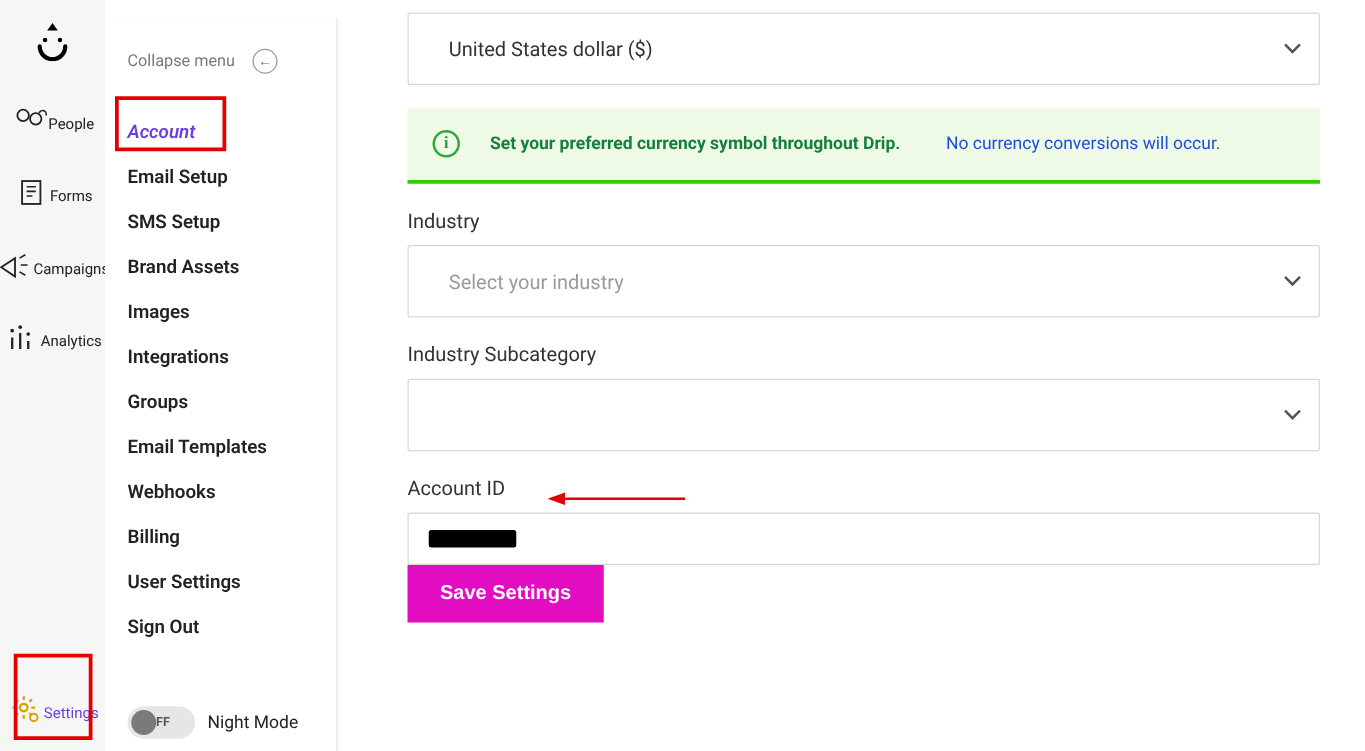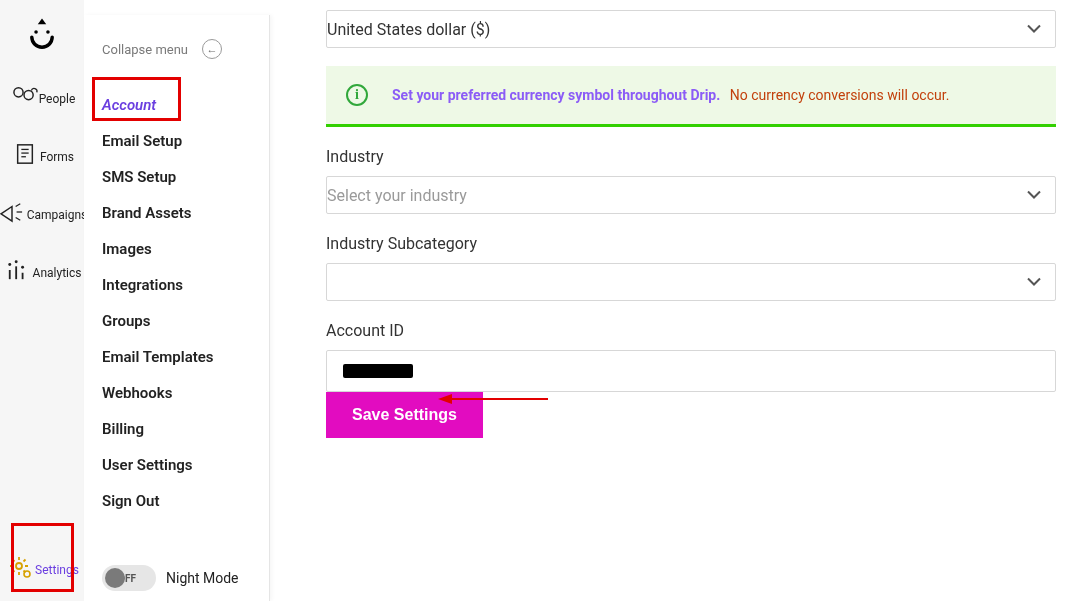--- a/index.html
+++ b/index.html
@@ -140,23 +140,23 @@
     position:absolute;
     left:290px; top:0; right:0; bottom:0;
     padding: 10px 36px 20px 36px;
     overflow:hidden;
   }
 
   .select-field {
     width:100%;
     border:1px solid #d7d7d7;
     border-radius:2px;
-    height:38px;
-    display:flex; align-items:center;
-    padding:0 0;
+    height:58px;
+    display:flex; align-items:center;
+    padding:0 32px;
     color:#333;
     font-size:16px;
     cursor:pointer;
     position:relative;
     background:#fff;
   }
   .select-field.placeholder { color:#9a9a9a;text-align:center; }
   .select-field .chev {
     position:absolute; right:14px; top:50%; transform:translateY(-50%);
     color:#555;
@@ -175,22 +175,22 @@
     border:2px solid #31a83b;
     border-radius:50%;
     display:flex; align-items:center; justify-content:center;
     font-weight:700;
     font-family: Georgia, serif;
     font-size:14px;
     color:#31a83b;
     margin-right:24px;
     flex-shrink:0;
   }
-  .info-banner .bold { font-weight:700; color:#8b5cf6; margin-right:6px;text-align:right; }
-  .info-banner .rest { color:#c2410c; }
+  .info-banner .bold { font-weight:700; color:#15803d; margin-right:6px;text-align:right; }
+  .info-banner .rest { color:#1d4ed8;margin-left:27px; }
 
   .field-label {
     font-size:16px;
     color:#333;
     margin-top:20px;
     margin-bottom:10px;
   }
 
   .input-plain {
     width:100%;

